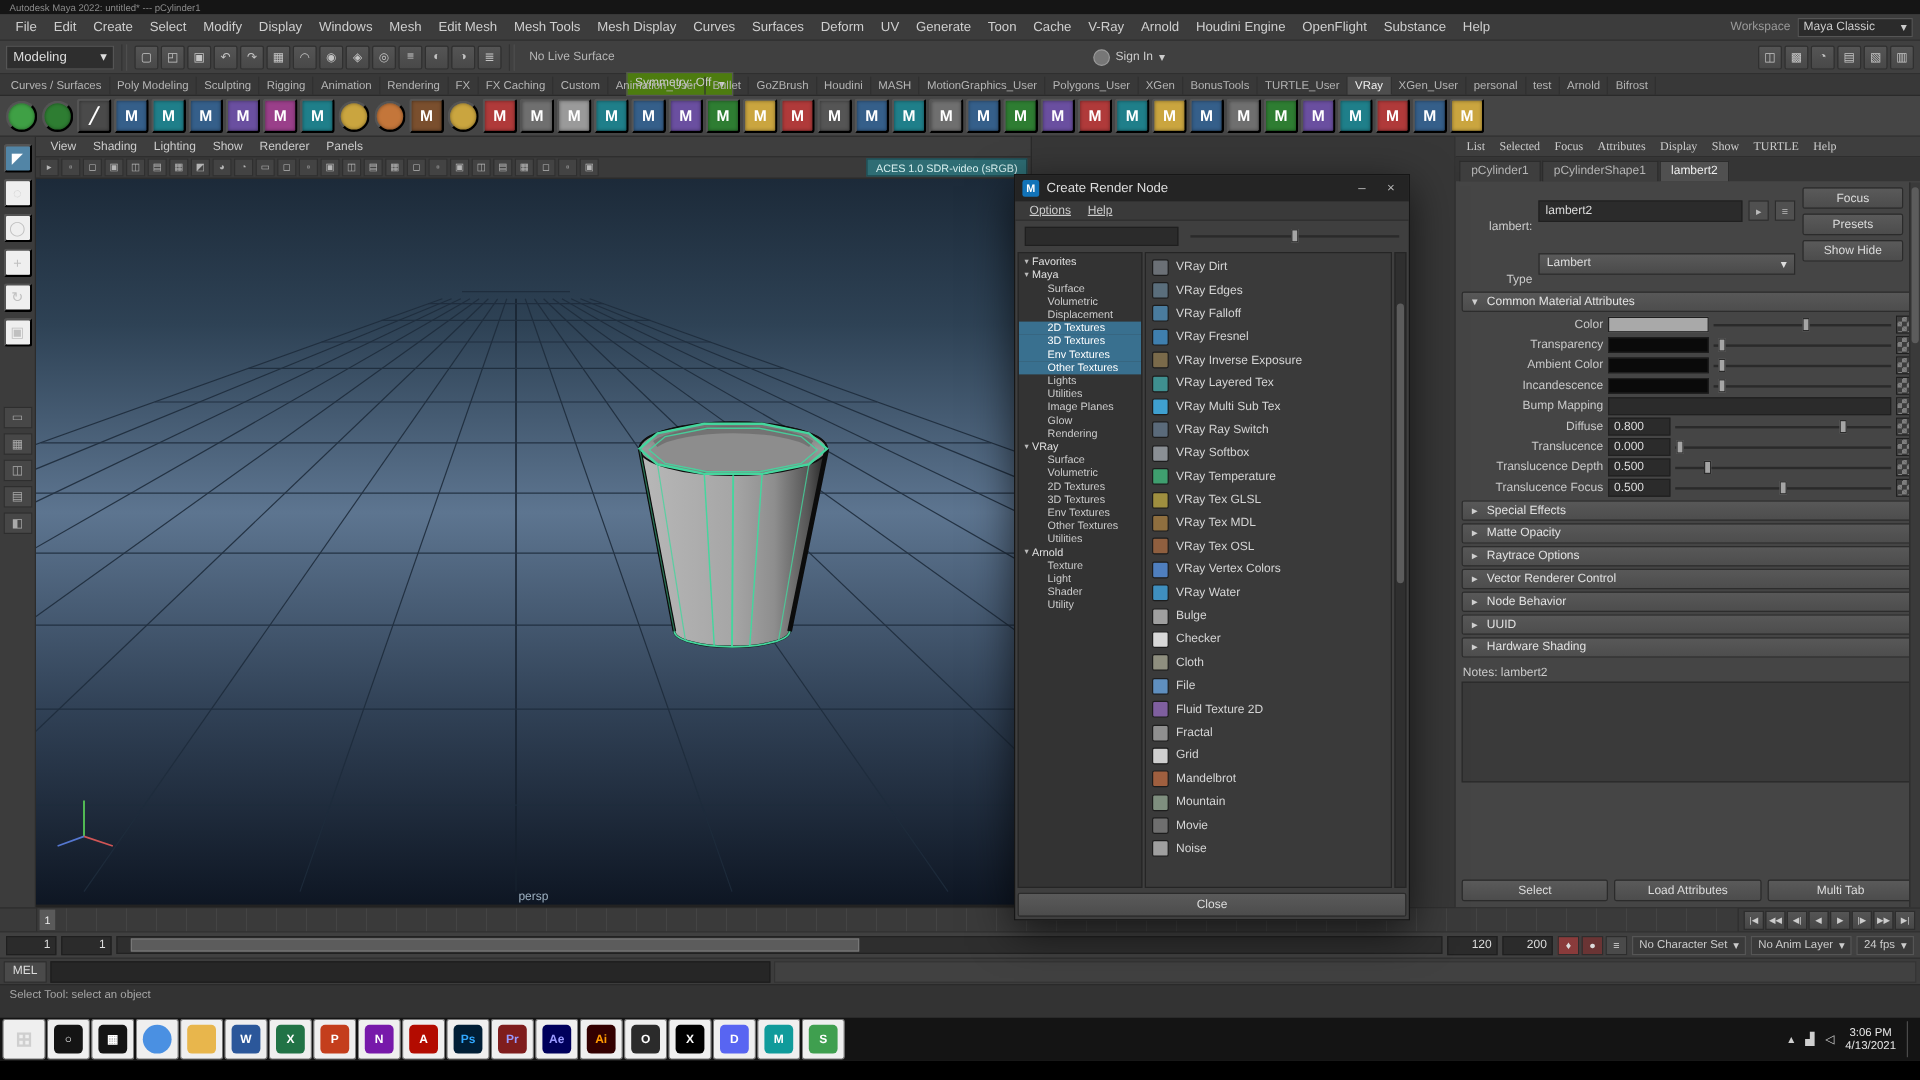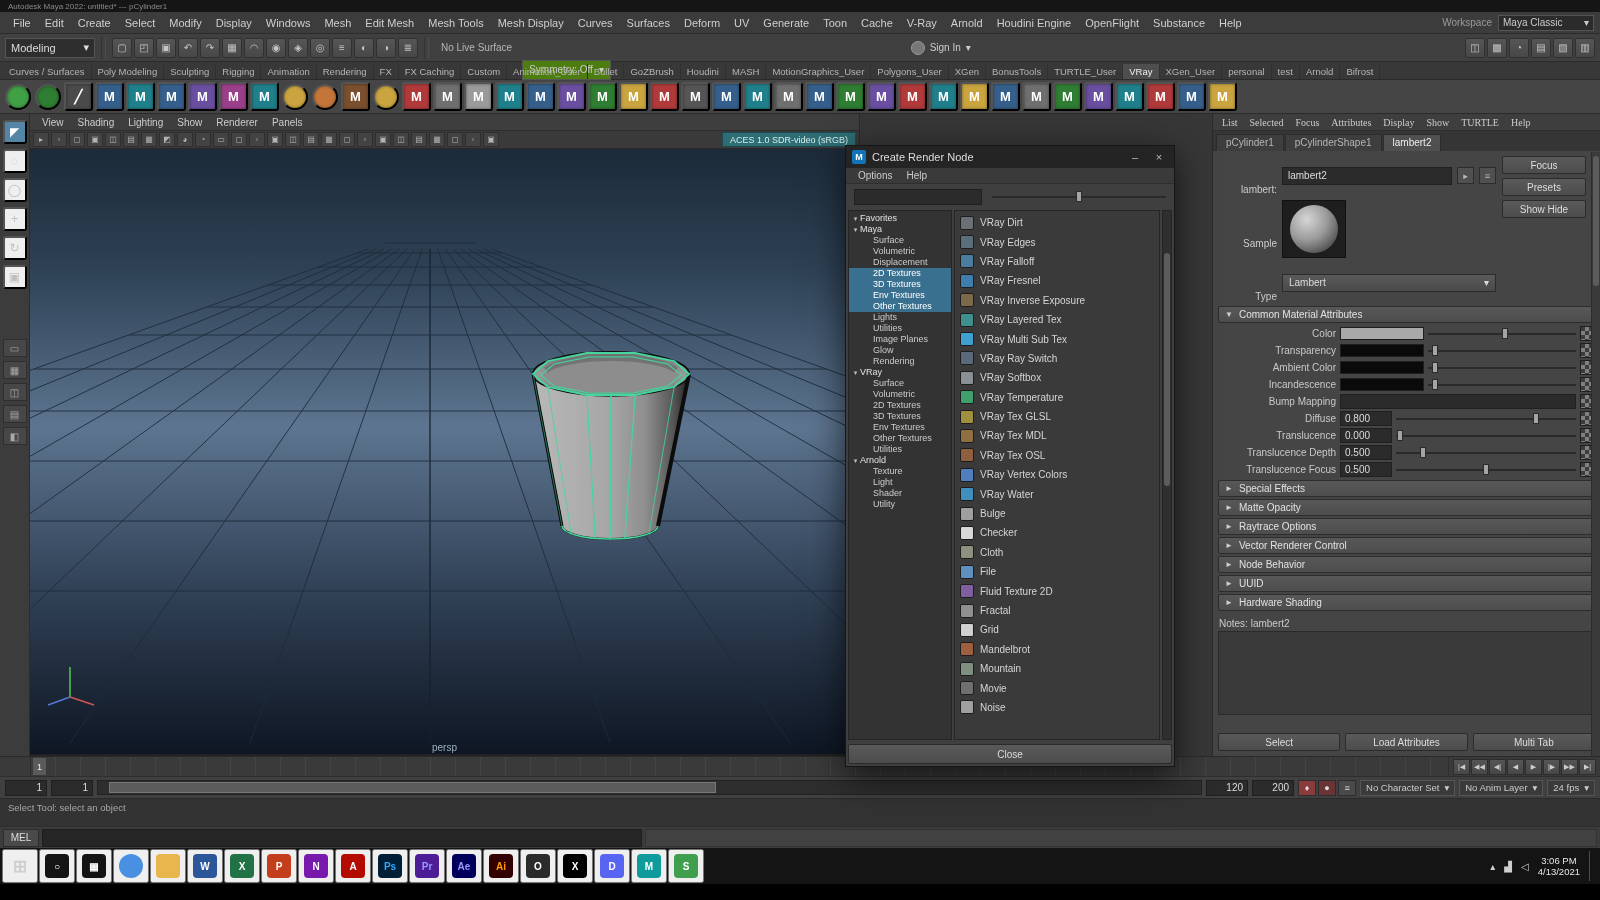--- a/index.html
+++ b/index.html
@@ -89,21 +89,21 @@
   .ae-scroll{position:absolute;right:0;top:38px;bottom:0;width:9px;background:#3a3a3a;border-left:1px solid #2c2c2c;}
   .ae-scroll .thumb{position:absolute;top:4px;left:1px;width:6px;height:130px;background:#5c5c5c;border-radius:3px;}
 
   
   #crn{position:absolute;left:845px;top:31px;width:330px;height:622px;background:#3f3f3f;border:1px solid #161616;box-shadow:0 10px 34px rgba(0,0,0,.65);display:flex;flex-direction:column;z-index:50;font-size:10px;}
   .crn-title{height:22px;background:#242424;display:flex;align-items:center;gap:6px;padding:0 6px;color:#ddd;font-size:11px;}
   .maya-badge{width:14px;height:14px;background:#1273b8;border-radius:2px;color:#fff;font-size:9px;font-weight:bold;display:flex;align-items:center;justify-content:center;}
   .crn-title .spacer{flex:1;}
   .win-btn{width:18px;height:16px;display:flex;align-items:center;justify-content:center;color:#bbb;font-size:11px;}
   .crn-menus{height:16px;background:#3a3a3a;display:flex;gap:2px;align-items:center;padding:0 6px;border-bottom:1px solid #2e2e2e;}
-  .crn-menu-item{padding:1px 6px;color:#ccc;}
+  .crn-menu-item{padding:1px 6px;color:#ccc;text-decoration:underline;}
   .crn-search-row{height:26px;display:flex;align-items:center;gap:10px;padding:0 8px;}
   .crn-search{width:128px;height:16px;background:#2b2b2b;border:1px solid #1f1f1f;color:#ddd;padding:0 4px;font-size:10px;}
   .crn-slider{flex:1;position:relative;height:14px;}
   .crn-slider::before{content:"";position:absolute;left:0;right:0;top:6px;height:2px;background:#2a2a2a;}
   .crn-slider .attr-handle{left:calc(50% - 3px);}
   .crn-body{flex:1;display:flex;gap:2px;padding:0 2px 2px;overflow:hidden;}
   .crn-tree{width:104px;background:#333;border:1px solid #252525;padding:2px 0;overflow:hidden;}
   .tree-row{height:11px;line-height:11px;font-size:9px;color:#ccc;white-space:nowrap;display:flex;align-items:center;}
   .tree-row .tree-arrow{display:inline-block;width:9px;font-size:7px;color:#bbb;text-align:center;}
   .tree-row.header{padding-left:2px;color:#e2e2e2;}
@@ -678,26 +678,20 @@
         </div>
       <div class="ae-top">
         <div class="ae-top-left">
           <div class="ae-row">
             <span class="ae-label">lambert:</span>
             <span class="ae-field">lambert2</span>
             <span class="mini-btn">▸</span>
             <span class="mini-btn">≡</span>
           </div>
           <div class="ae-row">
-            <span class="ae-label">Sample</span>
-            <span class="sample-box">
-                <span class="sample-sphere"></span>
-              </span>
-          </div>
-          <div class="ae-row">
             <span class="ae-label">Type</span>
             <span class="type-select">
               <span>Lambert</span>
               <span>▾</span>
             </span>
           </div>
         </div>
         <div class="ae-top-right">
           <button class="ae-btn">Focus</button>
           <button class="ae-btn">Presets</button>
@@ -1216,30 +1210,30 @@
     <div class="rs-select">
       <span>No Anim Layer</span>
       <span>▾</span>
     </div>
     <div class="rs-select">
       <span>24 fps</span>
       <span>▾</span>
     </div>
   </div>
 
-  <div id="help-line">
-    <span>Select Tool: select an object</span>
-  </div>
-
   <div id="command-line">
     <span class="mel-label">MEL</span>
     <span class="mel-input"></span>
     <span class="mel-output"></span>
   </div>
 
+  <div id="help-line">
+    <span>Select Tool: select an object</span>
+  </div>
+
   <div id="taskbar">
     <button class="tb-btn">
         <span class="tb-glyph tb-start">⊞</span>
       </button>
     <div class="icon-strip" style="gap:1px;">
 
         <button class="tb-btn">
           <span class="tb-glyph" style="background: rgb(20, 20, 20);">○</span>
         </button>
 
@@ -1273,21 +1267,21 @@
 
         <button class="tb-btn">
           <span class="tb-glyph" style="background: rgb(179, 11, 0);">A</span>
         </button>
 
         <button class="tb-btn">
           <span class="tb-glyph" style="background: rgb(0, 30, 54); color: rgb(49, 168, 255);">Ps</span>
         </button>
 
         <button class="tb-btn">
-          <span class="tb-glyph" style="background: #4c1d95; color: rgb(153, 153, 255);">Pr</span>
+          <span class="tb-glyph" style="background: #7f1d1d; color: rgb(153, 153, 255);">Pr</span>
         </button>
 
         <button class="tb-btn">
           <span class="tb-glyph" style="background: rgb(0, 0, 91); color: rgb(153, 153, 255);">Ae</span>
         </button>
 
         <button class="tb-btn">
           <span class="tb-glyph" style="background: rgb(51, 0, 0); color: rgb(255, 154, 0);">Ai</span>
         </button>
 

